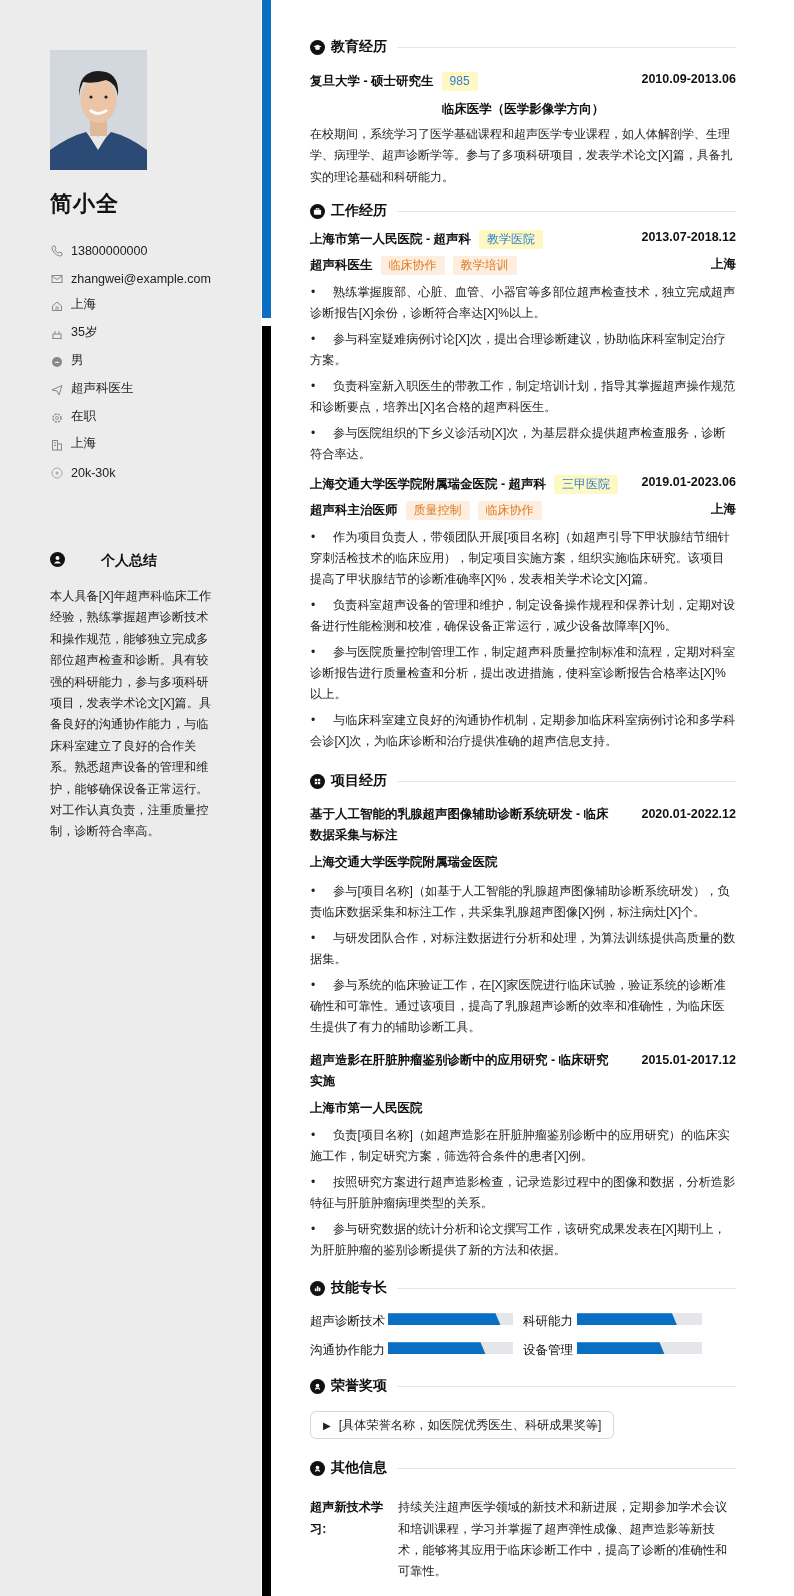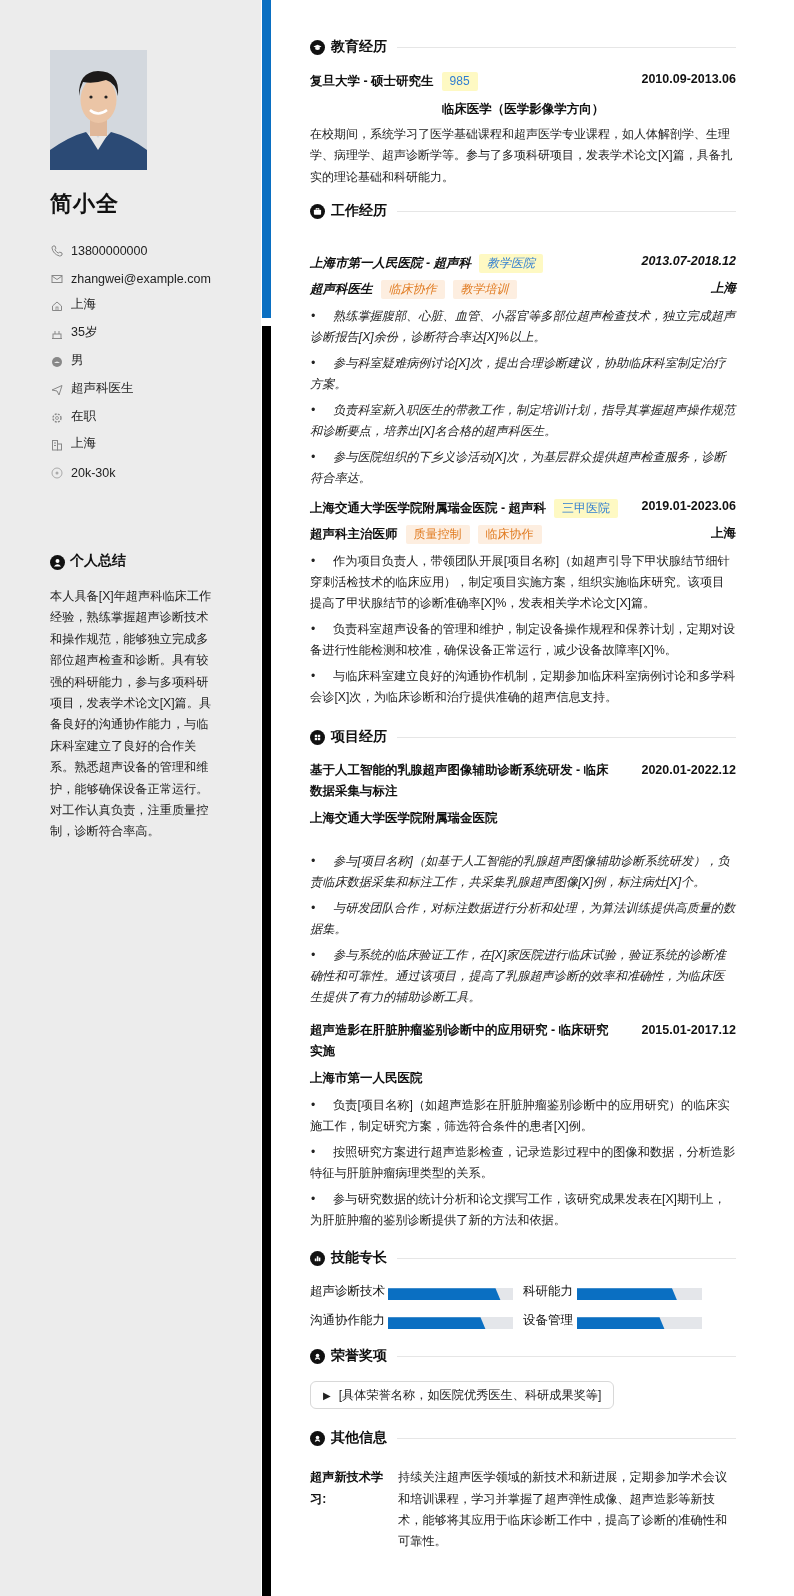--- a/index.html
+++ b/index.html
@@ -11,21 +11,21 @@
   .accent-bar-black { position: absolute; left: 262px; top: 326px; width: 9px; height: 1270px; background: #000; }
 
   .photo { position: absolute; left: 50px; top: 50px; width: 97px; height: 120px; background: #cfd4da; overflow: hidden; }
   .name { position: absolute; left: 50px; top: 189px; font-size: 22px; font-weight: bold; color: #111; letter-spacing: 1px; }
 
   .contact-list { position: absolute; left: 50px; top: 230px; }
   .contact-item { display: flex; align-items: flex-end; height: 27.8px; font-size: 12.5px; color: #222; }
   .contact-item .ic { width: 14px; height: 14px; margin-right: 7px; color: #8a8a8a; display: flex; align-items: center; justify-content: center; }
   .contact-item .ic svg { width: 12px; height: 12px; }
 
-  .summary-title { position: absolute; left: 50px; top: 552px; display: flex; align-items: flex-end; font-size: 14px; font-weight: bold; color: #111; }
+  .summary-title { position: absolute; left: 50px; top: 552px; display: flex; align-items: flex-start; font-size: 14px; font-weight: bold; color: #111; gap: 31px; }
   .summary-title .circle { width: 15px; height: 15px; border-radius: 50%; background: #111; margin-right: 5px; display: flex; align-items: center; justify-content: center; }
   .summary-text { position: absolute; left: 50px; top: 586px; width: 165px; font-size: 12.2px; line-height: 21.4px; color: #222; }
 
   .main { position: absolute; left: 310px; top: 36px; width: 426px; }
   .sec-head { display: flex; align-items: center; font-size: 14px; font-weight: bold; color: #111; height: 22px; }
   .sec-head .circle { width: 15px; height: 15px; border-radius: 50%; background: #111; margin-right: 6px; display: flex; align-items: center; justify-content: center; flex-shrink: 0; }
   .sec-head .circle svg { width: 9px; height: 9px; }
   .sec-head .line { flex: 1; height: 1px; background: #e6e6e6; margin-left: 10px; }
 
   .row { display: flex; justify-content: space-between; align-items: flex-start; }
@@ -34,21 +34,21 @@
   .tag { display: inline-block; font-size: 12px; font-weight: normal; padding: 1px 8px; margin-left: 8px; border-radius: 2px; line-height: 17px; }
   .tag-blue { background: #fef9c3; color: #2f7dd1; }
   .tag-orange { background: #fdeee0; color: #e07a1f; }
 
   .para { font-size: 12px; line-height: 21.4px; color: #222; }
   .bullets { list-style: none; }
   .bullets li { font-size: 12.2px; line-height: 21px; color: #222; margin-bottom: 5px; }
   .bullets li::before { content: "•"; display: inline-block; width: 22px; padding-left: 1px; }
 
   .skills { display: grid; grid-template-columns: 213px 213px; row-gap: 12px; }
-  .skill { display: flex; align-items: flex-end; font-size: 12.5px; color: #111; }
+  .skill { display: flex; align-items: flex-start; font-size: 12.5px; color: #111; }
   .skill .lbl { width: 78px; white-space: nowrap; }
   .skill.narrow .lbl { width: 54px; }
   .bar { width: 125px; height: 12px; background: #e4e6ea; position: relative; overflow: hidden; }
   .bar .fill { position: absolute; left: 0; top: 0; height: 12px; background: #0a6fc2; clip-path: polygon(0 0, calc(100% - 5px) 0, 100% 100%, 0 100%); }
 
   .award-box { display: inline-flex; align-items: center; border: 1px solid #d8d8d8; border-radius: 6px; padding: 4px 12px 4px 12px; font-size: 12.2px; color: #222; height: 28px; }
   .award-box .tri { font-size: 10px; margin-right: 8px; }
 
   .other-row { display: flex; font-size: 12.2px; line-height: 21.4px; color: #222; }
   .other-row .k { font-weight: bold; width: 88px; flex-shrink: 0; color: #111; }
@@ -198,21 +198,21 @@
     <span class="circle">
         <svg viewBox="0 0 10 10">
           <rect x="1" y="3" width="8" height="5.5" rx="1" fill="#fff"></rect>
           <rect x="3.5" y="1.5" width="3" height="2" fill="none" stroke="#fff" stroke-width="0.8"></rect>
         </svg>
       </span>
     <span>工作经历</span>
     <span class="line"></span>
   </div>
 
-  <div style="margin-top:32px;font-style:italic;">
+  <div style="margin-top:8px;">
     <div class="row">
       <div class="t-bold"><span>上海市第一人民医院 - 超声科</span><span class="tag tag-blue">教学医院</span></div>
       <div class="date">2013.07-2018.12</div>
     </div>
     <div class="row" style="margin-top:7px;">
       <div class="t-bold"><span>超声科医生</span><span class="tag tag-orange">临床协作</span><span class="tag tag-orange">教学培训</span></div>
       <div class="t-bold">上海</div>
     </div>
     <ul class="bullets" style="margin-top:7px;">
       <li>熟练掌握腹部、心脏、血管、小器官等多部位超声检查技术，独立完成超声诊断报告[X]余份，诊断符合率达[X]%以上。</li>
@@ -227,20 +227,21 @@
       <div class="t-bold"><span>上海交通大学医学院附属瑞金医院 - 超声科</span><span class="tag tag-blue">三甲医院</span></div>
       <div class="date">2019.01-2023.06</div>
     </div>
     <div class="row" style="margin-top:7px;">
       <div class="t-bold"><span>超声科主治医师</span><span class="tag tag-orange">质量控制</span><span class="tag tag-orange">临床协作</span></div>
       <div class="t-bold">上海</div>
     </div>
     <ul class="bullets" style="margin-top:7px;">
       <li>作为项目负责人，带领团队开展[项目名称]（如超声引导下甲状腺结节细针穿刺活检技术的临床应用），制定项目实施方案，组织实施临床研究。该项目提高了甲状腺结节的诊断准确率[X]%，发表相关学术论文[X]篇。</li>
       <li>负责科室超声设备的管理和维护，制定设备操作规程和保养计划，定期对设备进行性能检测和校准，确保设备正常运行，减少设备故障率[X]%。</li>
+      <li>参与医院质量控制管理工作，制定超声科质量控制标准和流程，定期对科室诊断报告进行质量检查和分析，提出改进措施，使科室诊断报告合格率达[X]%以上。</li>
       <li>与临床科室建立良好的沟通协作机制，定期参加临床科室病例讨论和多学科会诊[X]次，为临床诊断和治疗提供准确的超声信息支持。</li>
     </ul>
   </div>
 
   <div class="sec-head" style="margin-top:18px;">
     <span class="circle">
         <svg viewBox="0 0 10 10">
           <rect x="2" y="2" width="2.6" height="2.6" fill="#fff"></rect>
           <rect x="5.4" y="2" width="2.6" height="2.6" fill="#fff"></rect>
           <rect x="2" y="5.4" width="2.6" height="2.6" fill="#fff"></rect>
@@ -250,21 +251,21 @@
     <span>项目经历</span>
     <span class="line"></span>
   </div>
 
   <div style="margin-top:12px;">
     <div class="row">
       <div class="t-bold" style="width:300px; line-height:21px;">基于人工智能的乳腺超声图像辅助诊断系统研发 - 临床数据采集与标注</div>
       <div class="date" style="line-height:21px;">2020.01-2022.12</div>
     </div>
     <div class="t-bold" style="margin-top:8px;">上海交通大学医学院附属瑞金医院</div>
-    <ul class="bullets" style="margin-top:24px;font-style:italic;">
+    <ul class="bullets" style="margin-top:10px;">
       <li>参与[项目名称]（如基于人工智能的乳腺超声图像辅助诊断系统研发），负责临床数据采集和标注工作，共采集乳腺超声图像[X]例，标注病灶[X]个。</li>
       <li>与研发团队合作，对标注数据进行分析和处理，为算法训练提供高质量的数据集。</li>
       <li>参与系统的临床验证工作，在[X]家医院进行临床试验，验证系统的诊断准确性和可靠性。通过该项目，提高了乳腺超声诊断的效率和准确性，为临床医生提供了有力的辅助诊断工具。</li>
     </ul>
   </div>
 
   <div style="margin-top:12px;">
     <div class="row">
       <div class="t-bold" style="width:300px; line-height:21px;">超声造影在肝脏肿瘤鉴别诊断中的应用研究 - 临床研究实施</div>
       <div class="date" style="line-height:21px;">2015.01-2017.12</div>

